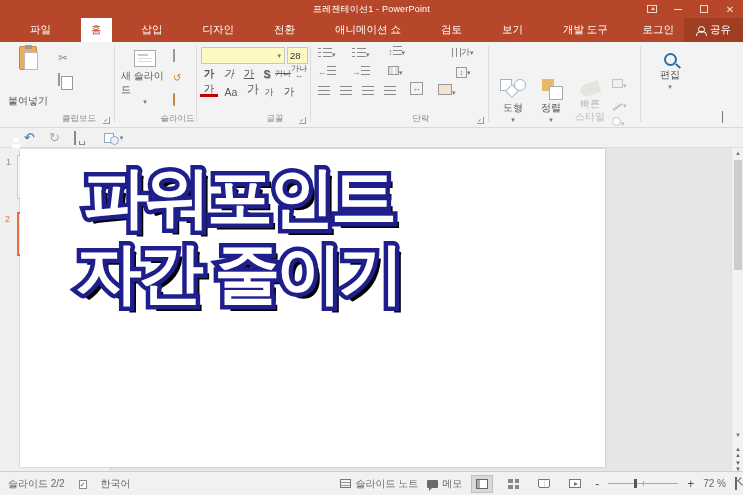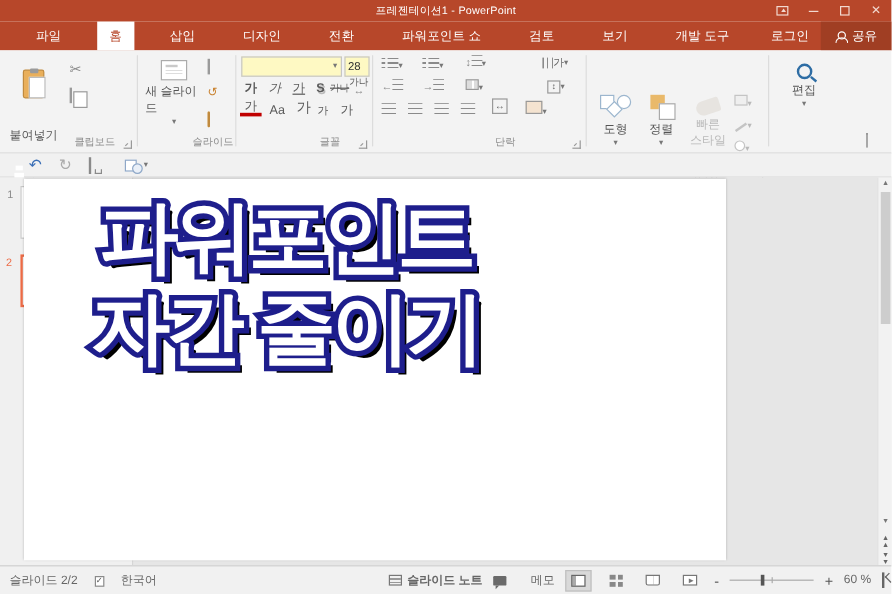--- a/index.html
+++ b/index.html
@@ -149,36 +149,36 @@
     <div class="winbtn">✕</div>
   </div>
 </div>
 
 <div class="tabrow">
   <div class="tab">파일</div>
   <div class="tab active">홈</div>
   <div class="tab">삽입</div>
   <div class="tab">디자인</div>
   <div class="tab">전환</div>
-  <div class="tab">파워포인트 쇼</div>
+  <div class="tab">애니메이션 쇼</div>
   <div class="tab">검토</div>
   <div class="tab">보기</div>
   <div class="tab">개발 도구</div>
   <div class="tab-spacer"></div>
   <div class="login">로그인</div>
   <div class="share">
     <span class="person"></span>
     <span>공유</span>
   </div>
 </div>
 
 <div class="ribbon">
 
   <div class="abs" style="left:0;top:0;width:114px;height:86px;">
-    <div class="bigbtn" style="left:8px;top:16px;width:40px;gap:24px;">
+    <div class="bigbtn" style="left:8px;top:4px;width:40px;gap:24px;">
       <span class="ic-clipboard"></span>
       <span>붙여넣기</span>
       <span class="dd">▾</span>
     </div>
     <div class="abs" style="left:58px;top:10px;"><span class="ic-scissors">✂</span></div>
     <div class="abs" style="left:58px;top:32px;"><span class="ic-copy"></span></div>
     <div class="abs" style="left:56px;top:56px;"><span class="ic-brush"></span></div>
     <div class="grplabel">클립보드</div>
     <div class="launcher"></div>
   </div>
@@ -330,25 +330,25 @@
   <div class="navbtn" style="top:312px;">▼<br>▼</div>
 </div>
 
 <div class="statusbar">
   <div class="sb-left">
     <span>슬라이드 2/2</span>
     <span><span class="ic-book">✓</span></span>
     <span>한국어</span>
   </div>
   <div class="sb-right">
-    <span style="display:flex;align-items:center;gap:4px;font-weight:bold;">
+    <span style="display:flex;align-items:center;gap:4px;">
       <span class="ic-notes"></span>
       <span>슬라이드 노트</span>
     </span>
-    <span style="display:flex;align-items:center;gap:20px;">
+    <span style="display:flex;align-items:center;gap:4px;">
       <span class="ic-memo"></span>
       <span>메모</span>
     </span>
     <span class="viewbtn active">
         <span class="ic-normalview"></span>
       </span>
     <span class="viewbtn">
         <span class="ic-gridview"></span>
       </span>
     <span class="viewbtn">
@@ -356,16 +356,16 @@
       </span>
     <span class="viewbtn">
         <span class="ic-showview"></span>
       </span>
     <span class="zoompm">-</span>
     <span class="zoomtrack">
       <span class="zoomtick"></span>
       <span class="zoomthumb"></span>
     </span>
     <span class="zoompm">+</span>
-    <span>60 %</span>
+    <span>72 %</span>
     <span><span class="ic-fit"></span></span>
   </div>
 </div>
 
 </body></html>

